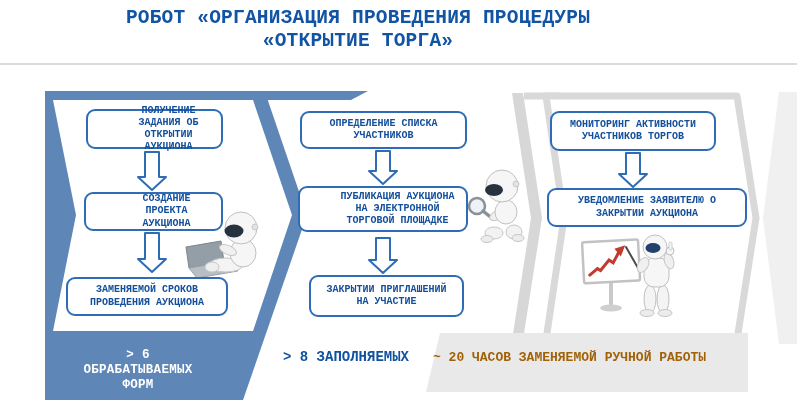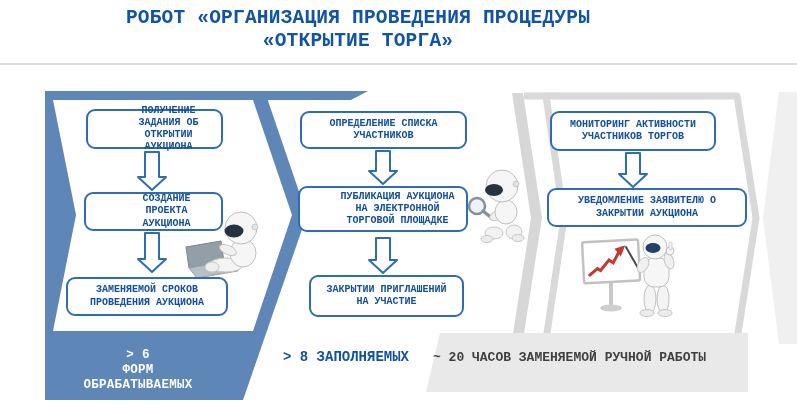--- a/index.html
+++ b/index.html
@@ -23,21 +23,21 @@
   .b-p1-2{left:84px;top:192px;width:139px;height:39px;padding-left:34px;}
   .b-p1-3{left:66px;top:277px;width:162px;height:39px;}
   .b-p2-1{left:300px;top:111px;width:167px;height:38px;}
   .b-p2-2{left:298px;top:186px;width:170px;height:46px;padding-left:37px;}
   .b-p2-3{left:309px;top:275px;width:155px;height:42px;}
   .b-p3-1{left:550px;top:111px;width:166px;height:40px;}
   .b-p3-2{left:547px;top:188px;width:200px;height:39px;}
   .metric{position:absolute;font-weight:bold;z-index:3;}
   .metric-1{left:60px;top:348px;width:156px;text-align:center;color:#ffffff;font-size:12.5px;line-height:15px;letter-spacing:.3px;}
   .metric-2{left:268px;top:349px;width:156px;text-align:center;color:#11519f;font-size:14px;line-height:16px;}
-  .metric-3{left:433px;top:348px;width:306px;text-align:left;color:#404040;font-size:13px;line-height:19px;}
+  .metric-3{left:433px;top:348px;width:306px;text-align:left;color:#a16207;font-size:13px;line-height:19px;}
 </style>
 </head>
 <body>
 
 <div class="stage">
 
   <svg class="layer" width="797" height="408" viewBox="0 0 797 408">
 
     <rect x="0" y="63" width="797" height="2" fill="#dcdcdc"></rect>
 
@@ -126,22 +126,22 @@
 
   <div class="step b-p2-1">ОПРЕДЕЛЕНИЕ СПИСКА УЧАСТНИКОВ</div>
   <div class="step b-p2-2">ПУБЛИКАЦИЯ АУКЦИОНА НА ЭЛЕКТРОННОЙ ТОРГОВОЙ ПЛОЩАДКЕ</div>
   <div class="step b-p2-3">ЗАКРЫТИИ ПРИГЛАШЕНИЙ НА УЧАСТИЕ</div>
 
   <div class="step b-p3-1">МОНИТОРИНГ АКТИВНОСТИ УЧАСТНИКОВ ТОРГОВ</div>
   <div class="step b-p3-2">УВЕДОМЛЕНИЕ ЗАЯВИТЕЛЮ О ЗАКРЫТИИ АУКЦИОНА</div>
 
   <div class="metric metric-1">
     <div>&gt; 6</div>
+    <div>ОБРАБАТЫВАЕМЫХ</div>
     <div>ФОРМ</div>
-    <div>ОБРАБАТЫВАЕМЫХ</div>
   </div>
   <div class="metric metric-2">
     <div>&gt; 8 ЗАПОЛНЯЕМЫХ</div>
   </div>
   <div class="metric metric-3">
     <div>~ 20 ЧАСОВ ЗАМЕНЯЕМОЙ РУЧНОЙ РАБОТЫ</div>
   </div>
 
 </div>
 

